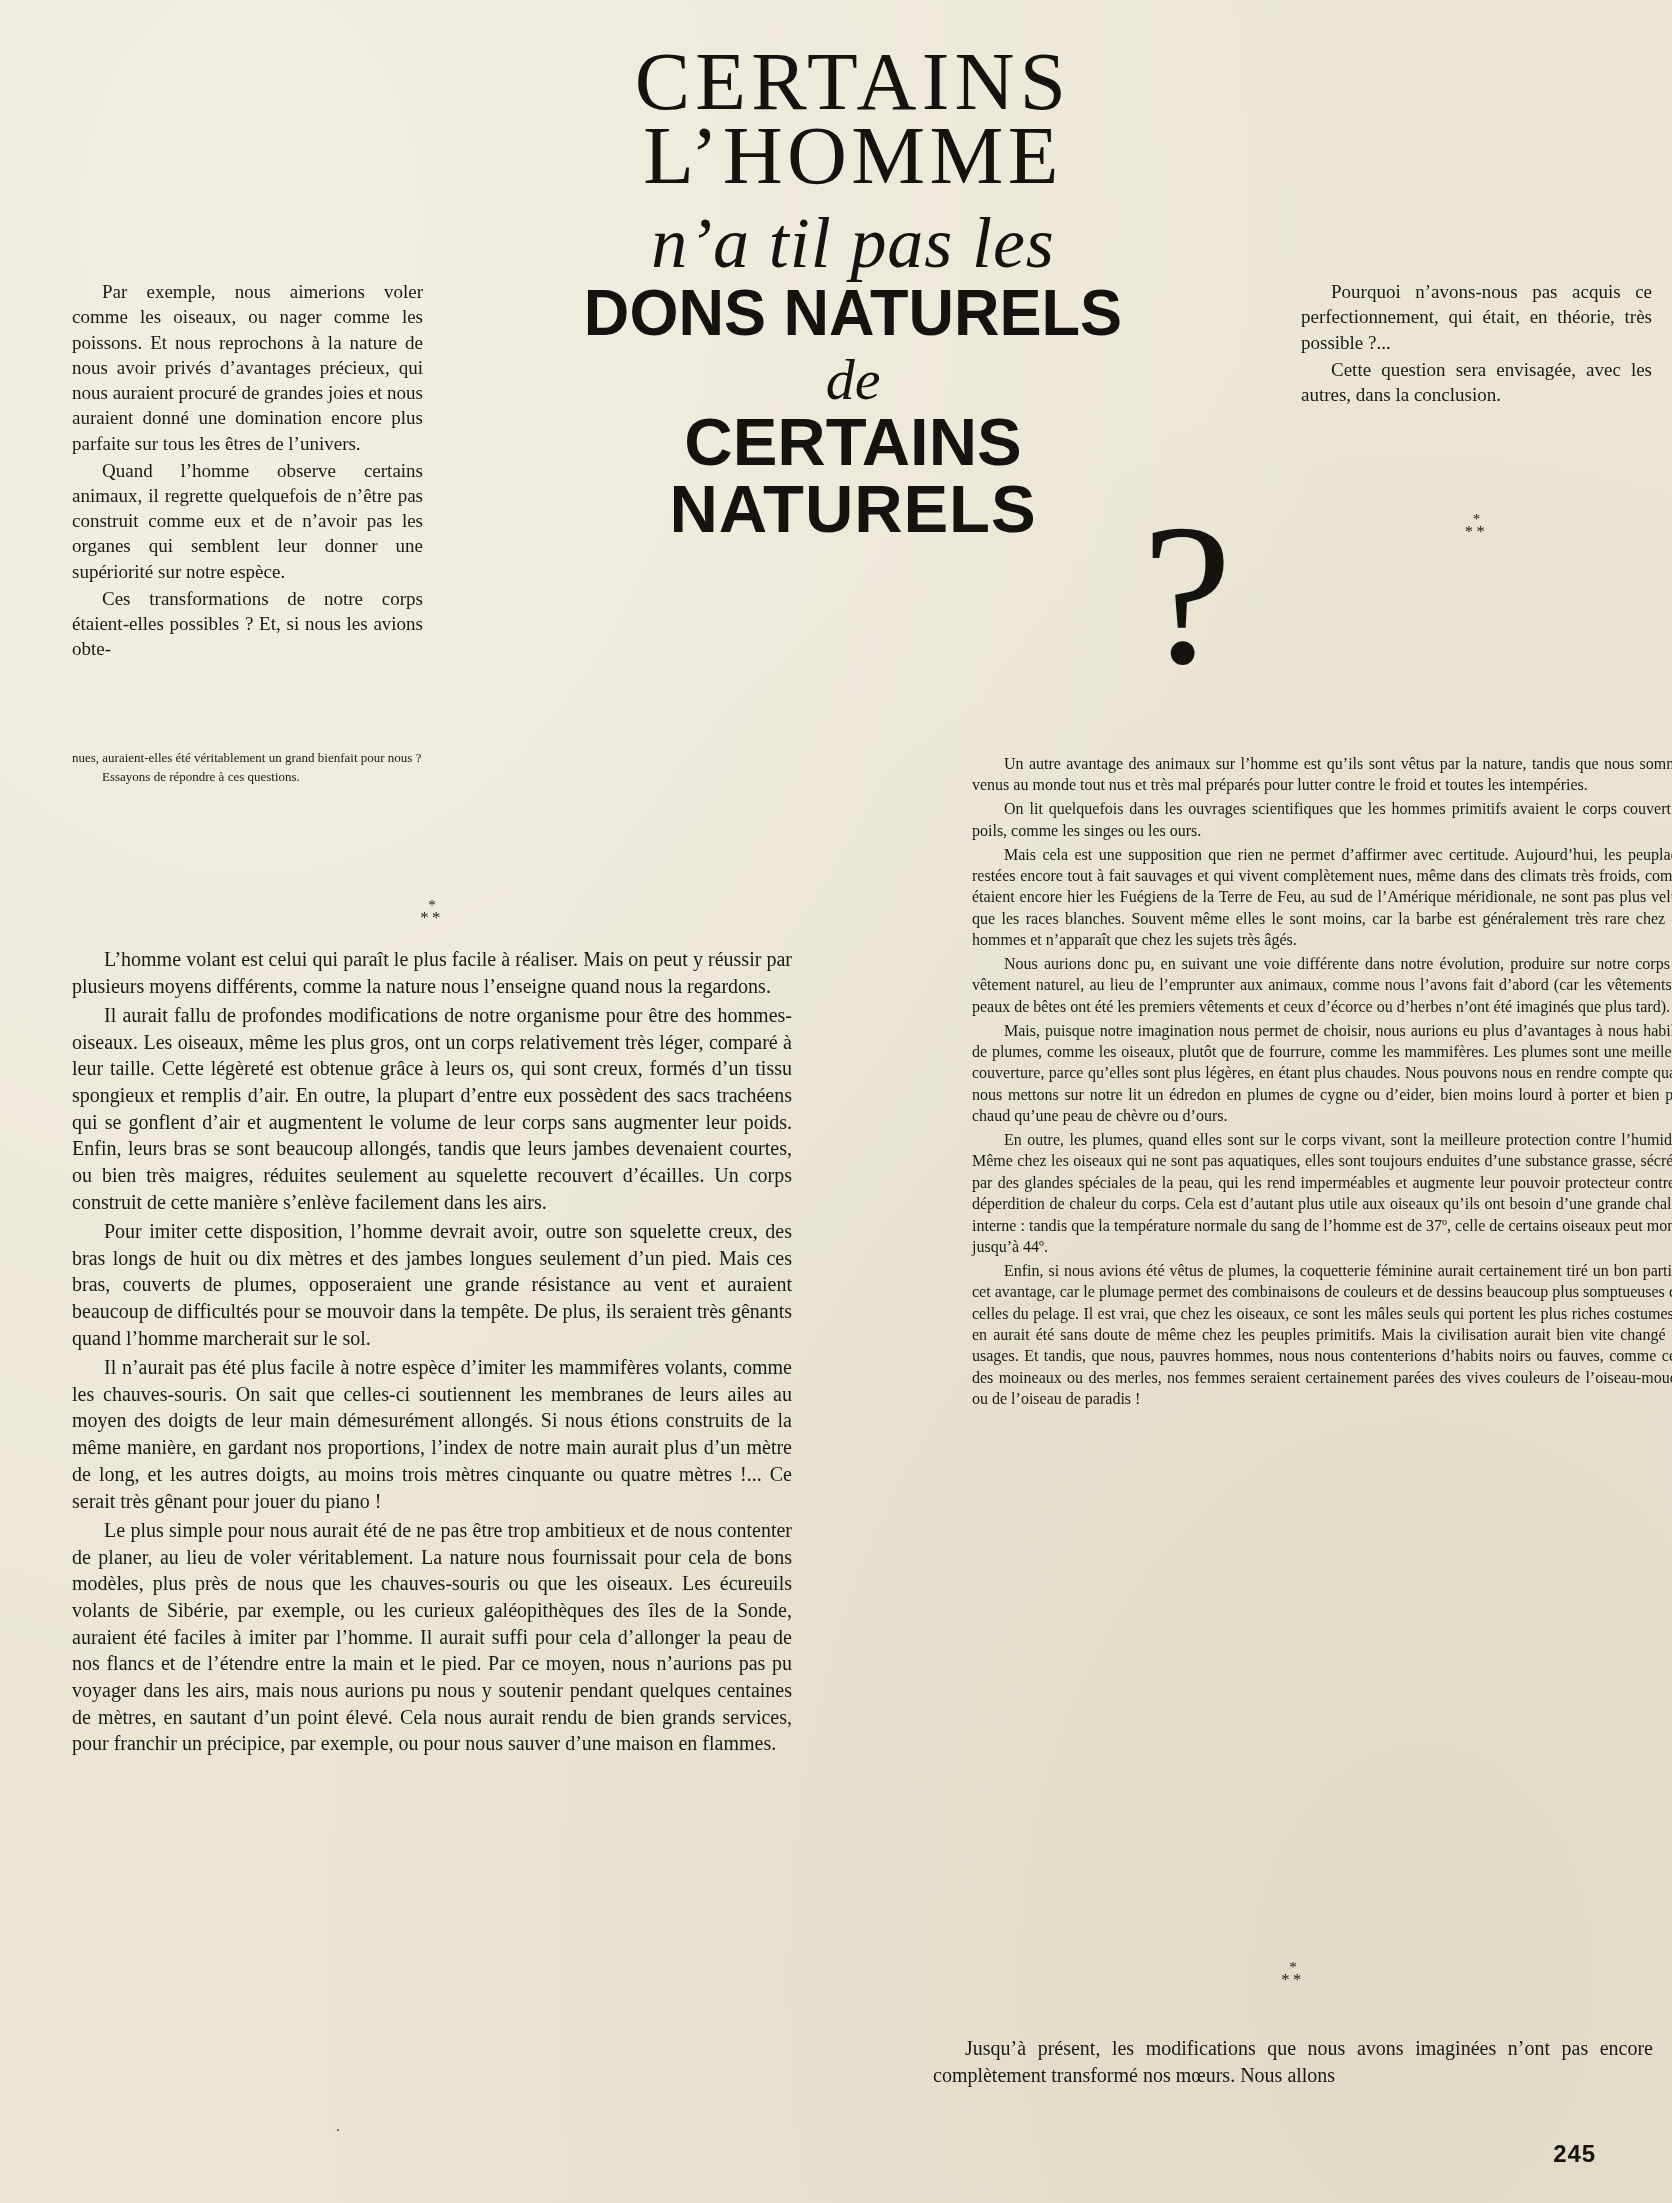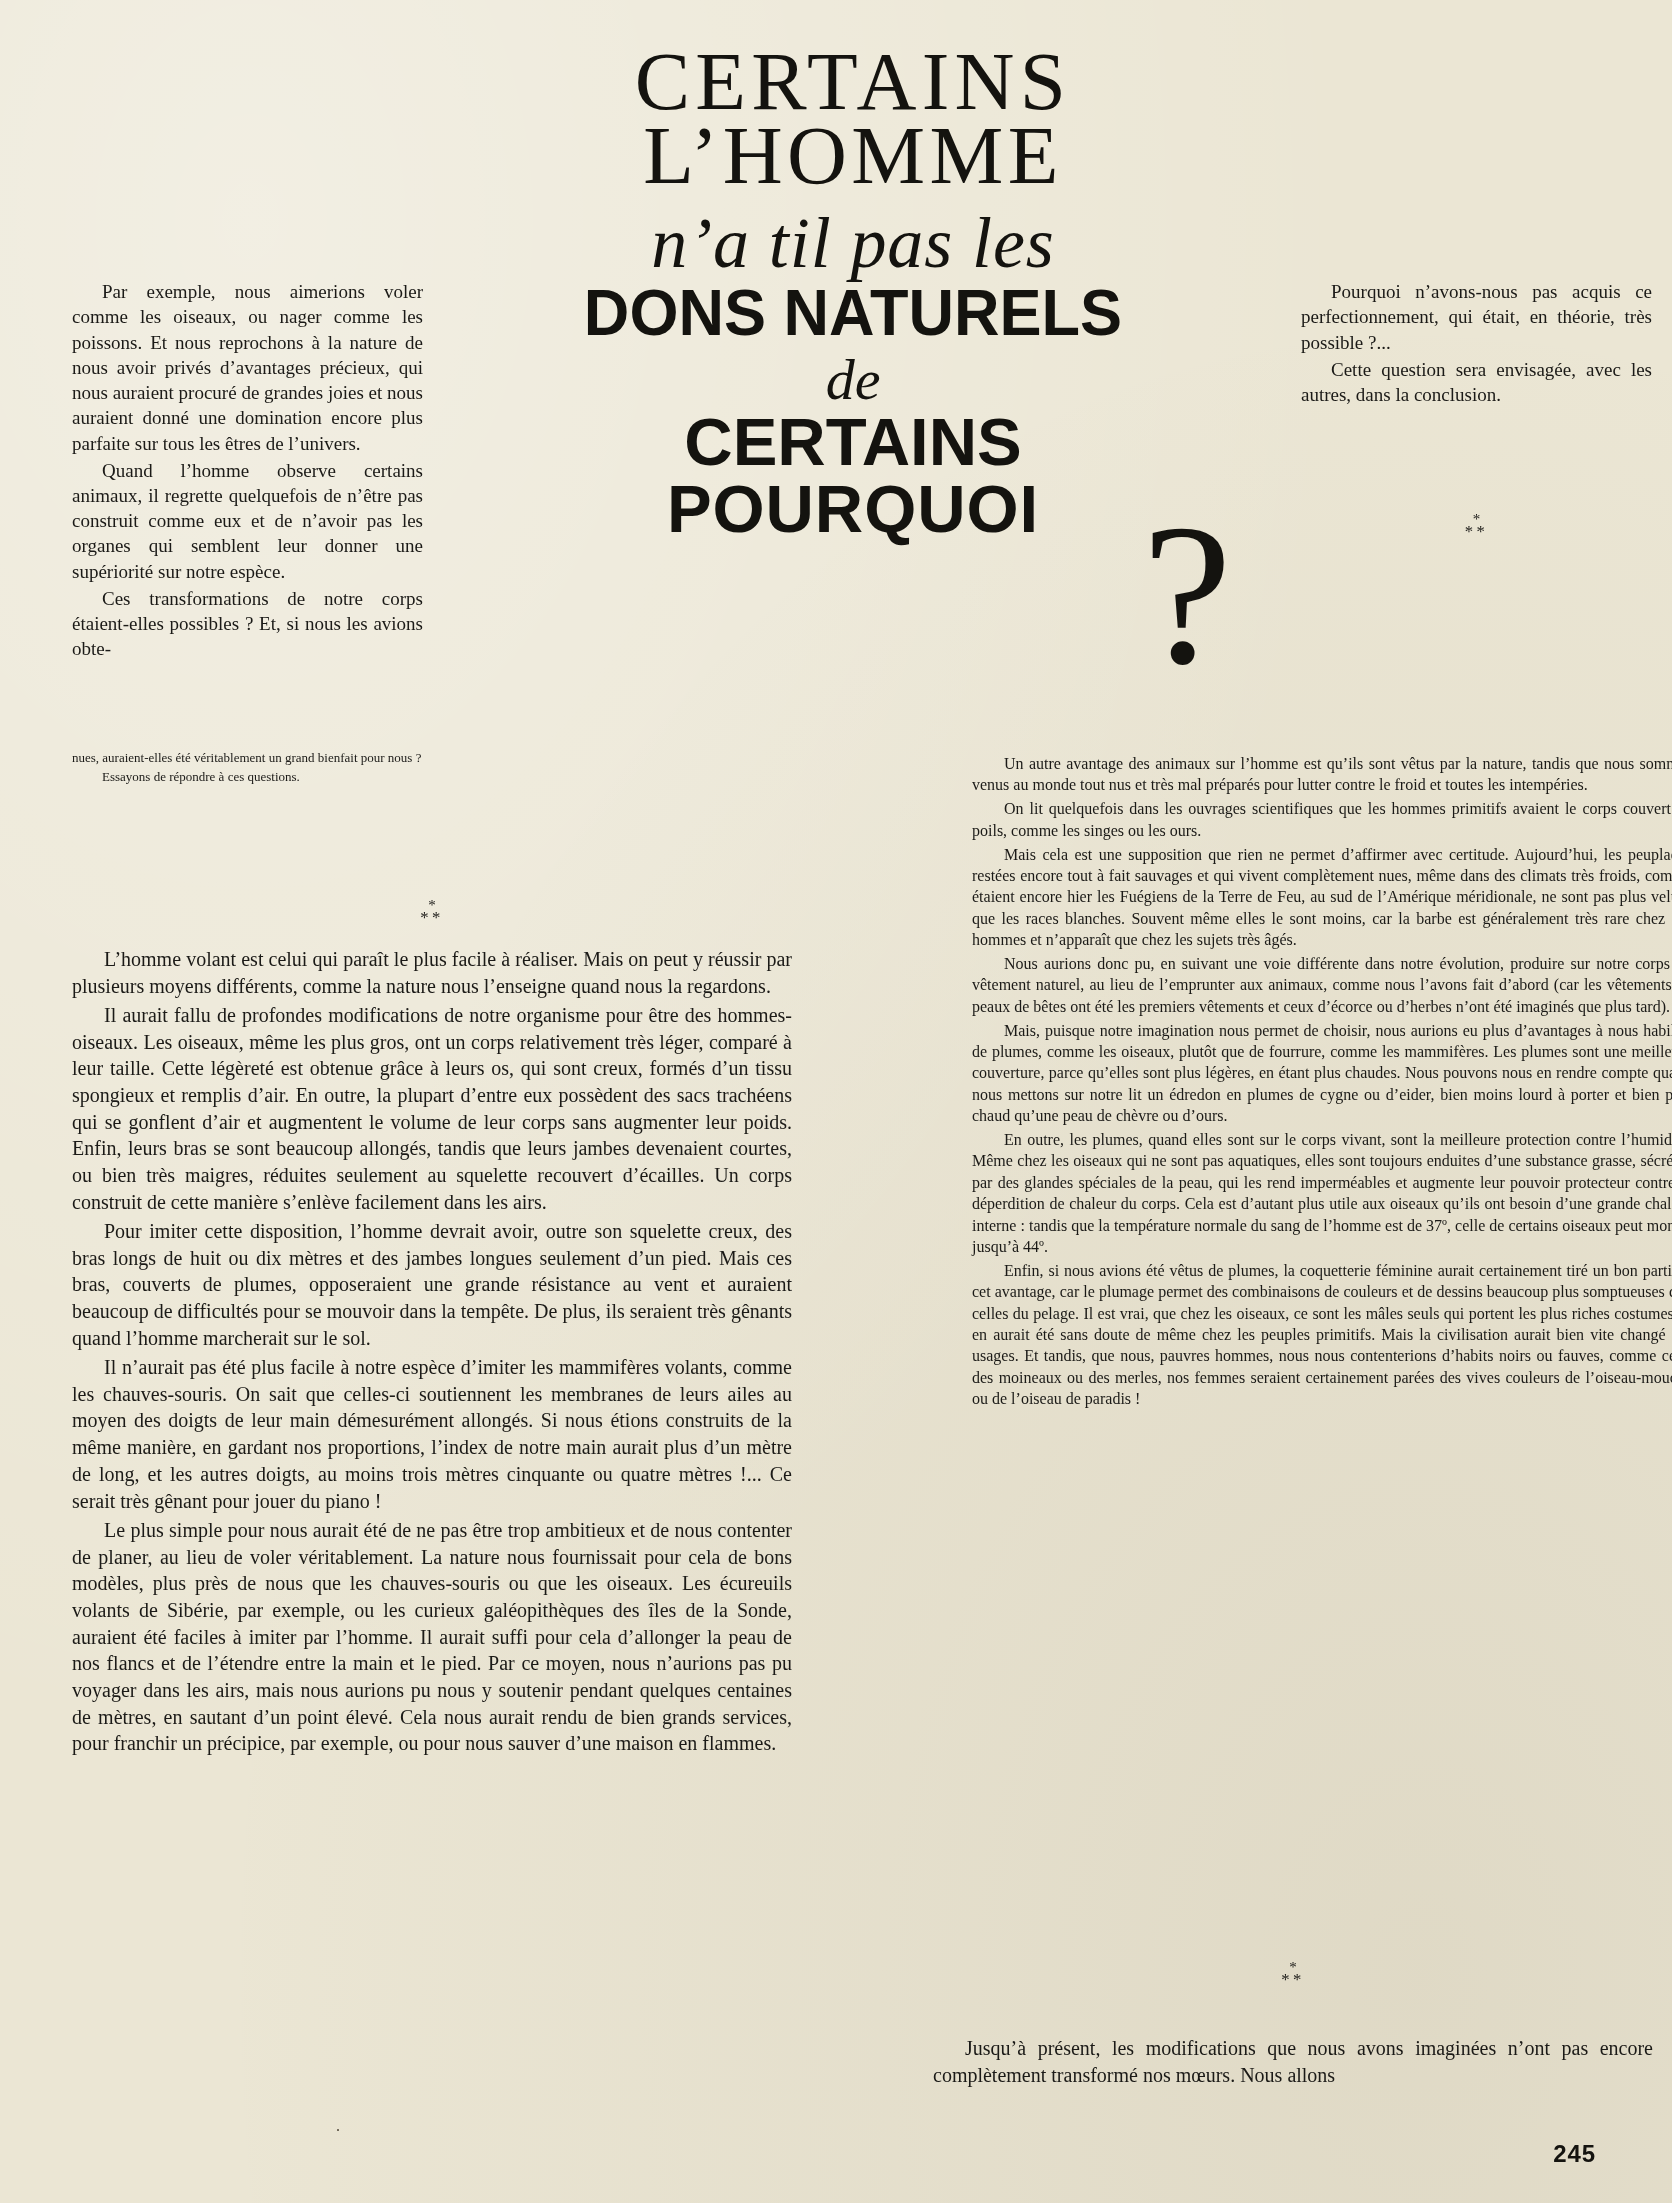--- a/index.html
+++ b/index.html
@@ -183,21 +183,21 @@
 <div class="page">
   <div class="sheet">
 
     <div class="masthead">
       <div class="mh-l1">CERTAINS</div>
       <div class="mh-l2">L’HOMME</div>
       <div class="mh-l3">n’a til pas les</div>
       <div class="mh-l4">DONS NATURELS</div>
       <div class="mh-l5">de</div>
       <div class="mh-l6">CERTAINS</div>
-      <div class="mh-l7">POURQUOI</div>
+      <div class="mh-l7">NATURELS</div>
       <div class="qmark">?</div>
     </div>
 
     <div class="col" id="col-left-top">
       <p>Par exemple, nous aimerions voler comme les oiseaux, ou nager comme les poissons. Et nous reprochons à la nature de nous avoir privés d’avantages précieux, qui nous auraient procuré de grandes joies et nous auraient donné une domination encore plus parfaite sur tous les êtres de l’univers.</p>
       <p>Quand l’homme observe certains animaux, il regrette quelquefois de n’être pas construit comme eux et de n’avoir pas les organes qui semblent leur donner une supériorité sur notre espèce.</p>
       <p>Ces transformations de notre corps étaient-elles possibles ? Et, si nous les avions obte-</p>
     </div>
 
     <div class="col" id="col-right-top">

